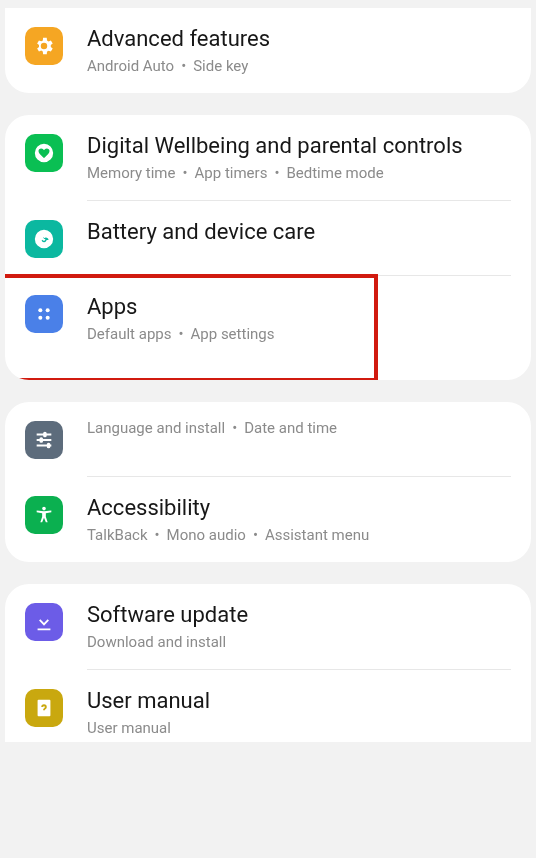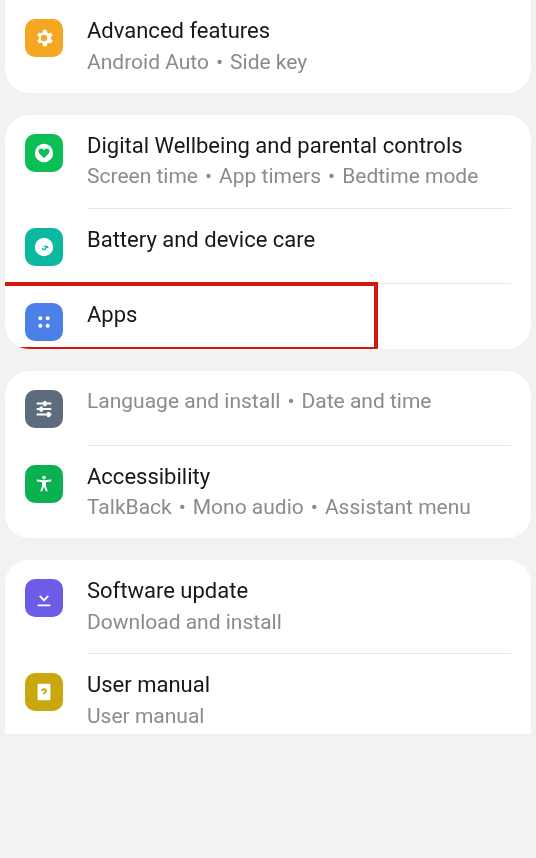--- a/index.html
+++ b/index.html
@@ -9,35 +9,35 @@
       background: #f2f2f2;
       font-family: -apple-system, BlinkMacSystemFont, "Segoe UI", Roboto, sans-serif;
       padding: 0;
     }
     .card {
       background: #ffffff;
       border-radius: 24px;
       margin: 0 5px 22px 5px;
       overflow: hidden;
     }
-    .card:first-child { border-top-left-radius: 0; border-top-right-radius: 0; margin-top: 0; }
+    .card:first-child { border-top-left-radius: 0; border-top-right-radius: 0; margin-top: 8px; }
     .card:last-child { border-bottom-left-radius: 0; border-bottom-right-radius: 0; margin-bottom: 8px; }
     .row {
       display: flex;
       align-items: flex-start;
       padding: 17px 20px 17px 20px;
       position: relative;
     }
     .row.highlighted {
       outline: 4px solid #d11a0f;
       outline-offset: -2px;
       margin-left: -5px;
       margin-right: 155px;
       padding-left: 25px;
-      padding-bottom: 8px;
+      padding-bottom: 36px;
     }
     .divider {
       height: 1px;
       background: #e7e7e7;
       margin-left: 82px;
       margin-right: 20px;
     }
     .icon {
       width: 38px;
       height: 38px;
@@ -52,21 +52,21 @@
     .icon svg { width: 22px; height: 22px; fill: #fff; }
     .text { flex: 1; min-width: 0; }
     .title {
       font-size: 22px;
       font-weight: 400;
       color: #171717;
       line-height: 1.25;
       margin-bottom: 4px;
     }
     .sub {
-      font-size: 21px;
+      font-size: 15px;
       color: #8b8b8b;
       line-height: 1.3;
     }
     .bullet { margin: 0 7px; color: #8b8b8b; }
   </style>
 </head>
 <body>
 
 <div class="card">
   <div class="row">
@@ -84,21 +84,21 @@
 
 <div class="card">
   <div class="row">
     <div class="icon" style="background:#0abf53">
       <svg viewBox="0 0 24 24">
           <path d="M12 2a10 10 0 1010 10A10 10 0 0012 2zm0 15.5l-.8-.7C8 14 6 12.1 6 9.9A3 3 0 019 7a3.3 3.3 0 013 1.9A3.3 3.3 0 0115 7a3 3 0 013 2.9c0 2.2-2 4.1-5.2 6.9z"></path>
         </svg>
     </div>
     <div class="text">
       <div class="title">Digital Wellbeing and parental controls</div>
-      <div class="sub"><span>Screen time</span><span class="bullet">•</span><span>App timers</span><span class="bullet">•</span><span>Bedtime mode</span></div>
+      <div class="sub"><span>Memory time</span><span class="bullet">•</span><span>App timers</span><span class="bullet">•</span><span>Bedtime mode</span></div>
     </div>
   </div>
   <div class="divider"></div>
   <div class="row">
     <div class="icon" style="background:#0bb8a0">
       <svg viewBox="0 0 24 24">
           <path d="M12 2a10 10 0 1010 10A10 10 0 0012 2zm5 11h-2.1a3 3 0 01-5.6 1l1.2-1.2A1.5 1.5 0 0013.4 12H11V9.9l1.2 1.2A3 3 0 0117 13zm-5-4V7l-1.2 1.2A3 3 0 007 11h2.1a1.5 1.5 0 012.9-.5L10.8 11.7 12 13z"></path>
         </svg>
     </div>
     <div class="text">
@@ -110,20 +110,21 @@
     <div class="icon" style="background:#4a80e8">
       <svg viewBox="0 0 24 24">
           <circle cx="8" cy="8" r="2.2"></circle>
           <circle cx="16" cy="8" r="2.2"></circle>
           <circle cx="8" cy="16" r="2.2"></circle>
           <circle cx="16" cy="16" r="2.2"></circle>
         </svg>
     </div>
     <div class="text">
       <div class="title">Apps</div>
+      <div class="sub"><span>Default apps</span><span class="bullet">•</span><span>App settings</span></div>
     </div>
   </div>
 </div>
 
 <div class="card">
   <div class="row">
     <div class="icon" style="background:#5d6c7c">
       <svg viewBox="0 0 24 24">
           <path d="M4 7h7a2 2 0 004 0h5V5h-5a2 2 0 00-4 0H4zm0 6h3a2 2 0 004 0h9v-2h-9a2 2 0 00-4 0H4zm0 6h11a2 2 0 004 0h1v-2h-1a2 2 0 00-4 0H4z"></path>
         </svg>

